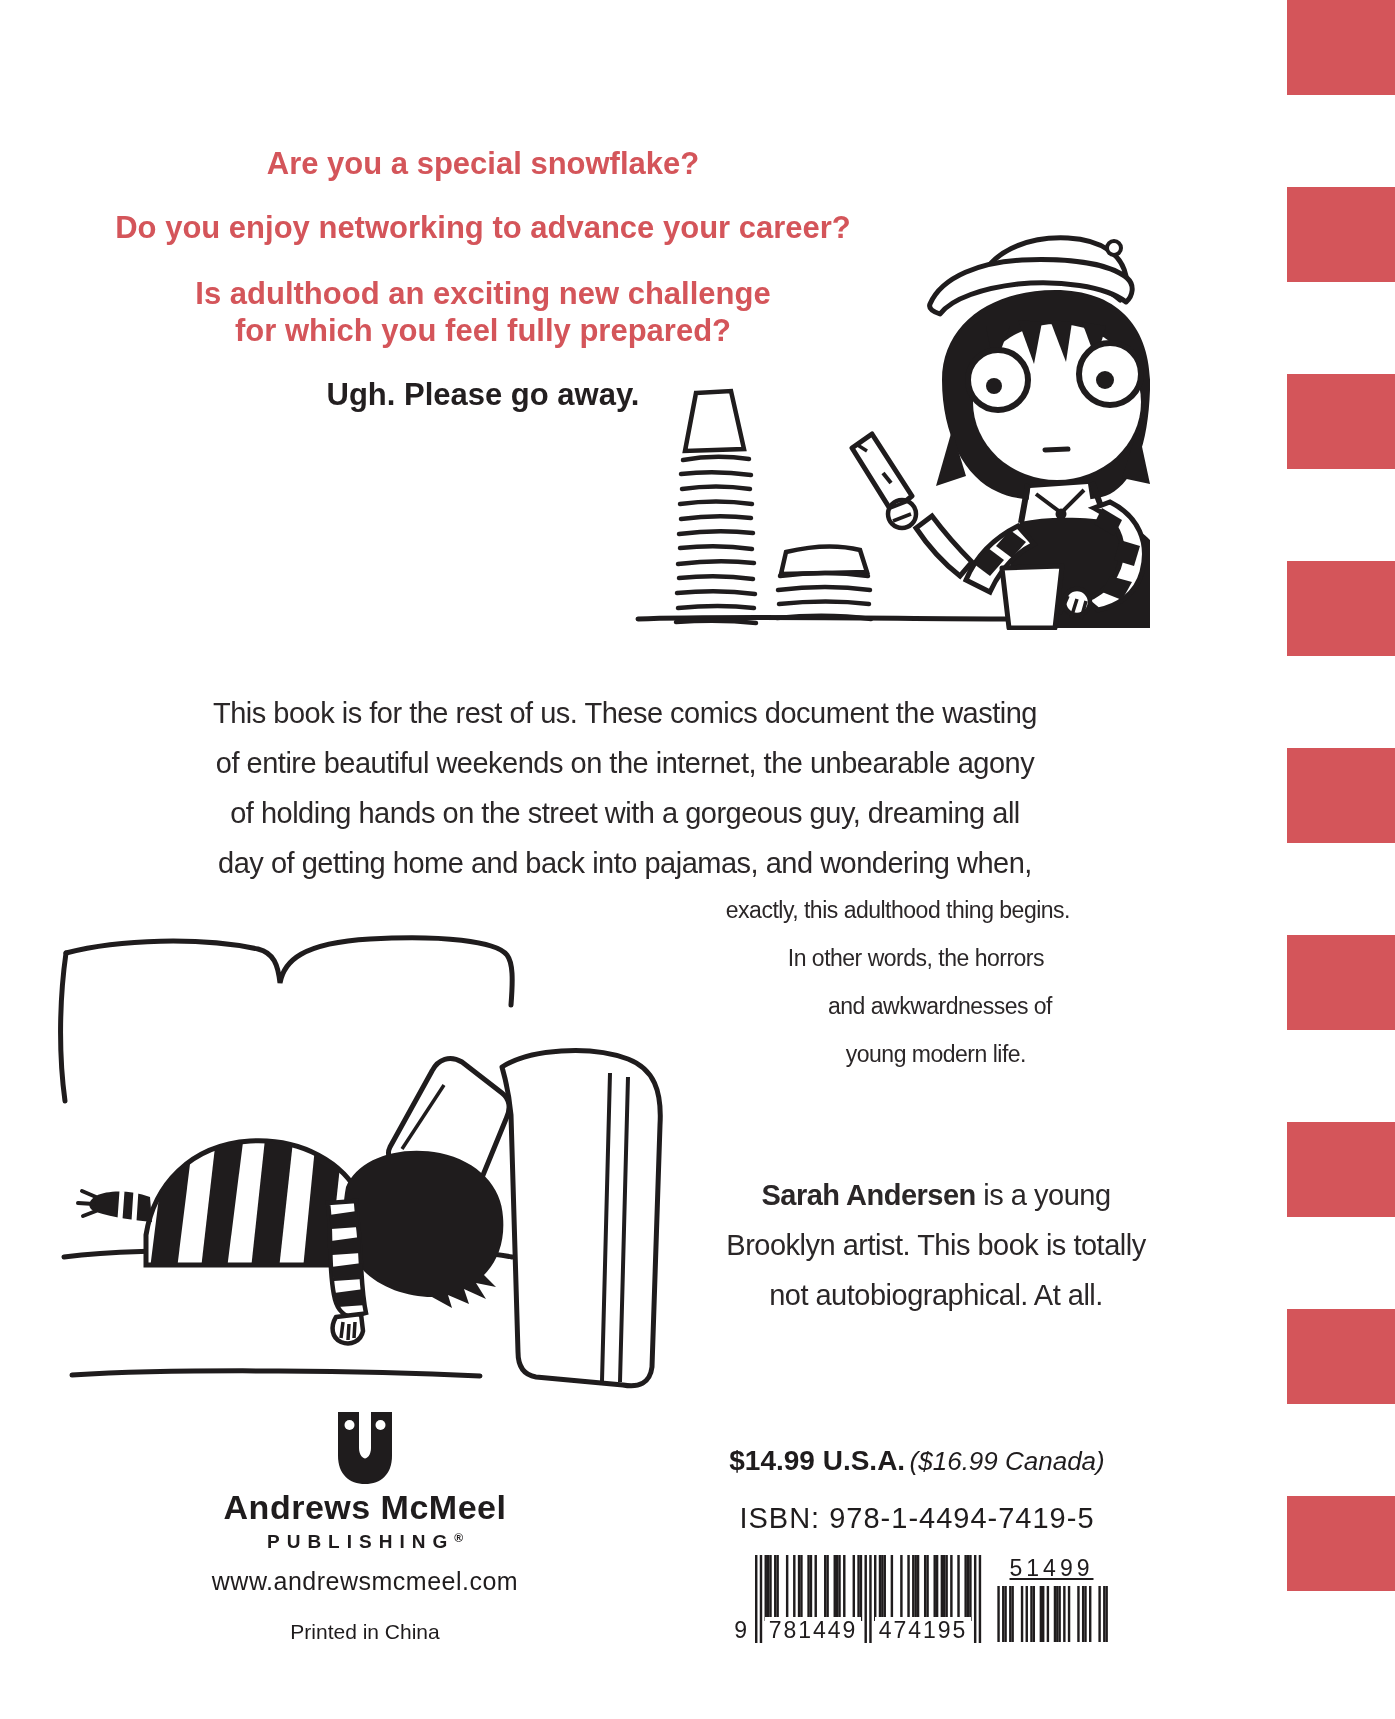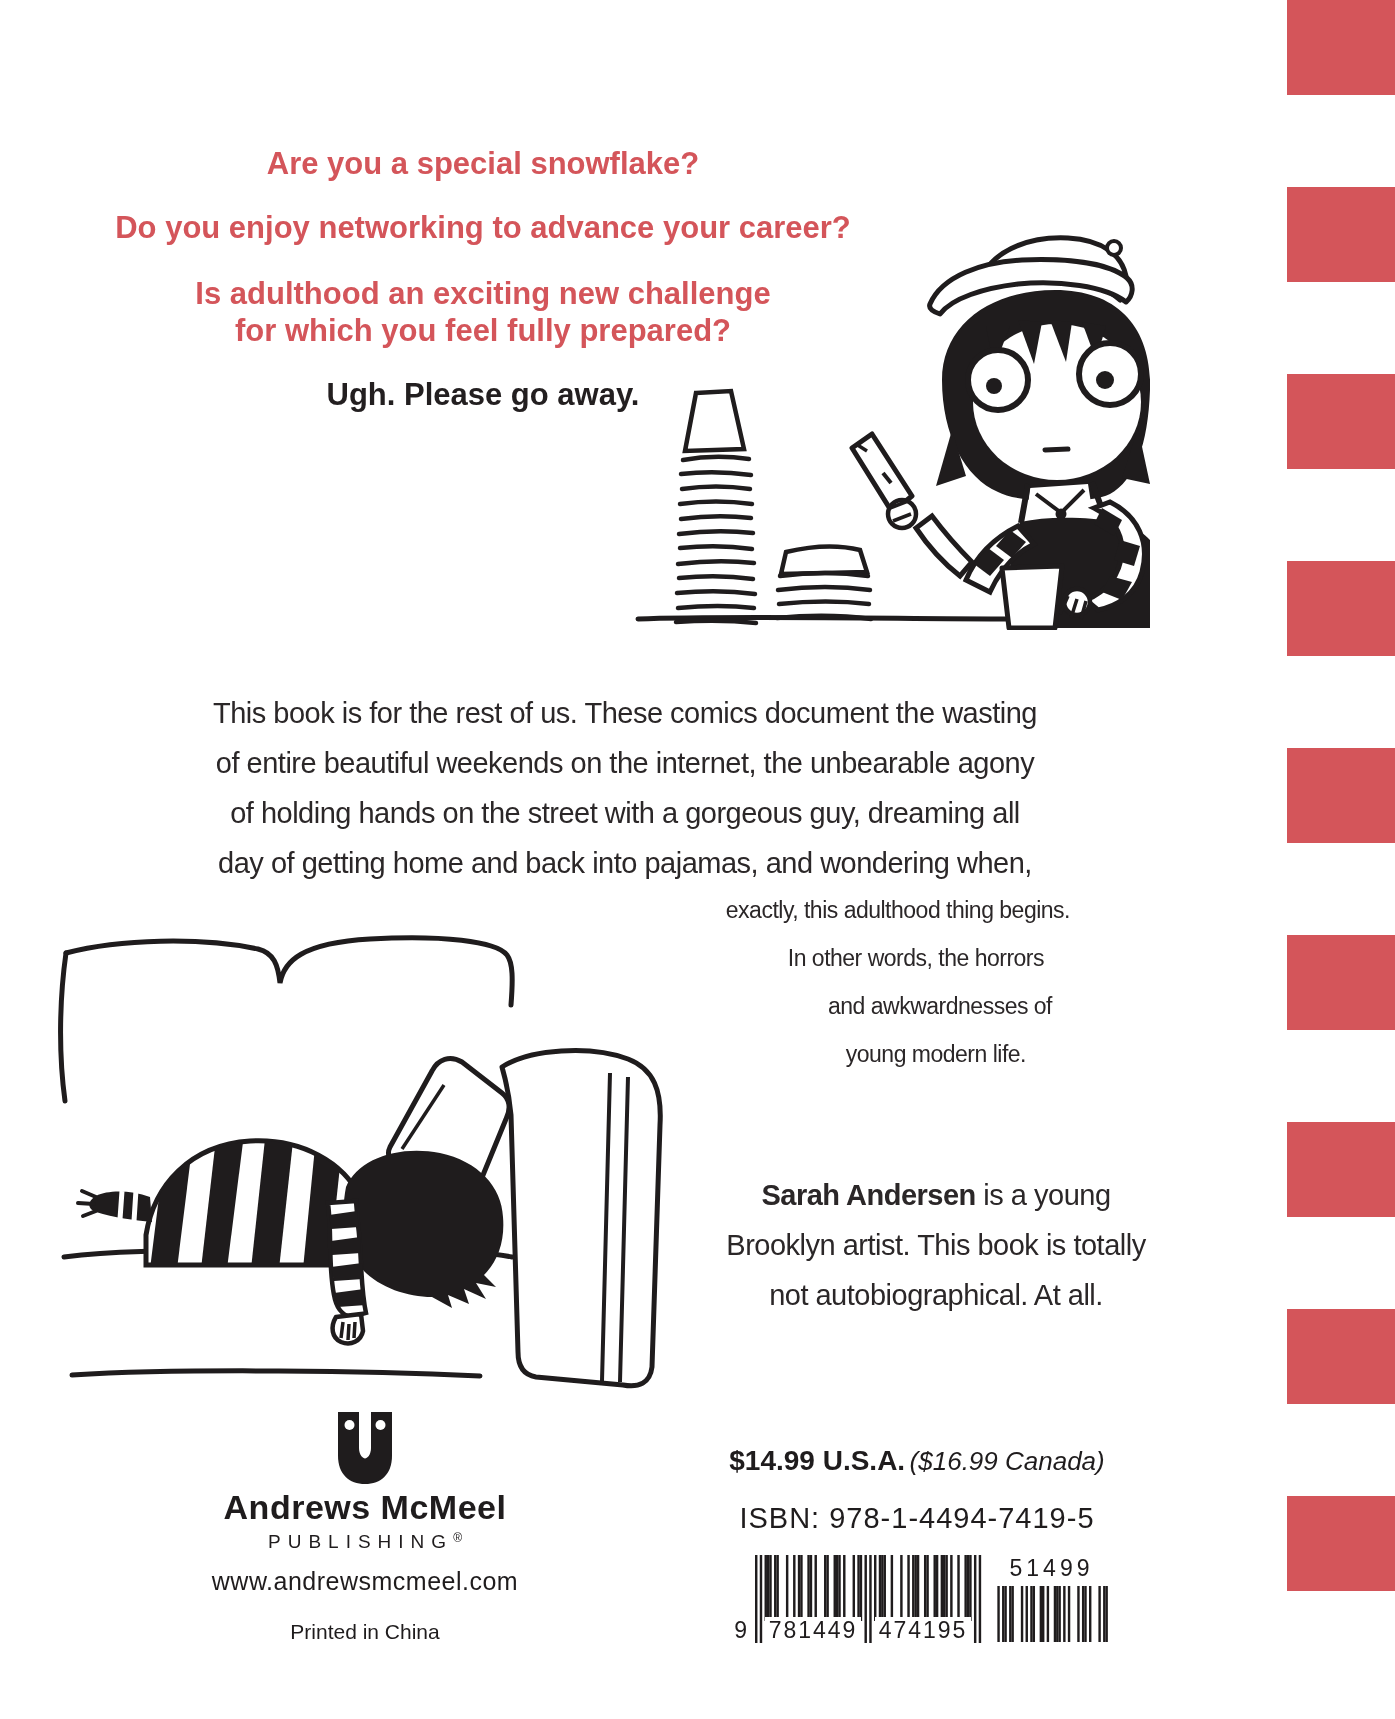--- a/index.html
+++ b/index.html
@@ -28,38 +28,38 @@
   .intro-right .iline:nth-child(3){margin-right:18px;}
   .intro-right .iline:nth-child(4){margin-right:44px;}
   
   .bio{position:absolute;left:716px;top:1170px;width:440px;text-align:center;}
   .bio .bline{height:50px;line-height:50px;font-size:29px;letter-spacing:-0.5px;white-space:nowrap;color:#2b2728;}
   .bio .bname{font-weight:700;}
   
   .publisher{position:absolute;left:200px;top:1412px;width:330px;text-align:center;color:#1f1c1d;}
   .logo{width:54px;height:72px;display:inline-block;}
   .pub-name{margin-top:0;font-size:34px;font-weight:700;letter-spacing:0.5px;white-space:nowrap;}
-  .pub-div{margin-top:4px;font-size:19px;font-weight:400;letter-spacing:7px;white-space:nowrap;}
+  .pub-div{margin-top:4px;font-size:19px;font-weight:700;letter-spacing:7px;white-space:nowrap;}
   .pub-div .reg{font-size:12px;vertical-align:6px;letter-spacing:0;}
   .pub-url{margin-top:14px;font-size:25px;letter-spacing:0.5px;white-space:nowrap;}
   .pub-printed{margin-top:24px;font-size:21px;white-space:nowrap;}
   
   .retail{position:absolute;left:702px;top:1445px;width:430px;height:270px;color:#1f1c1d;}
   .price{position:absolute;top:0;left:0;width:100%;text-align:center;white-space:nowrap;}
   .price-us{font-weight:700;font-size:28px;}
   .price-ca{font-style:italic;font-size:26px;}
   .isbn{position:absolute;top:57px;left:0;width:100%;text-align:center;font-size:29px;letter-spacing:1px;white-space:nowrap;}
   .barcode{position:absolute;top:110px;left:53px;width:226px;height:96px;}
   .barcode svg{position:absolute;top:0;left:0;}
   .bdigit{position:absolute;font-size:23px;letter-spacing:2px;color:#1f1c1d;}
   .d-first{left:-26px;top:62px;width:20px;text-align:right;}
   .d-left{left:10px;top:62px;width:96px;text-align:center;background:#fff;}
   .d-right{left:120px;top:62px;width:96px;text-align:center;background:#fff;}
   .addon{position:absolute;top:110px;left:293px;width:113px;}
-  .addon-digits{text-align:center;font-size:23px;letter-spacing:4px;color:#1f1c1d;}
+  .addon-digits{text-align:center;font-size:23px;letter-spacing:4px;color:#1f1c1d;text-decoration:underline;}
   .addon svg{display:block;margin-top:4px;}
 </style>
 </head>
 <body>
 
 <div class="page">
 
   <div id="stripes">
       <div class="stripe" style="top: 0px; background: rgb(212, 85, 90);"></div>
       <div class="stripe" style="top: 187px; background: rgb(212, 85, 90);"></div>

